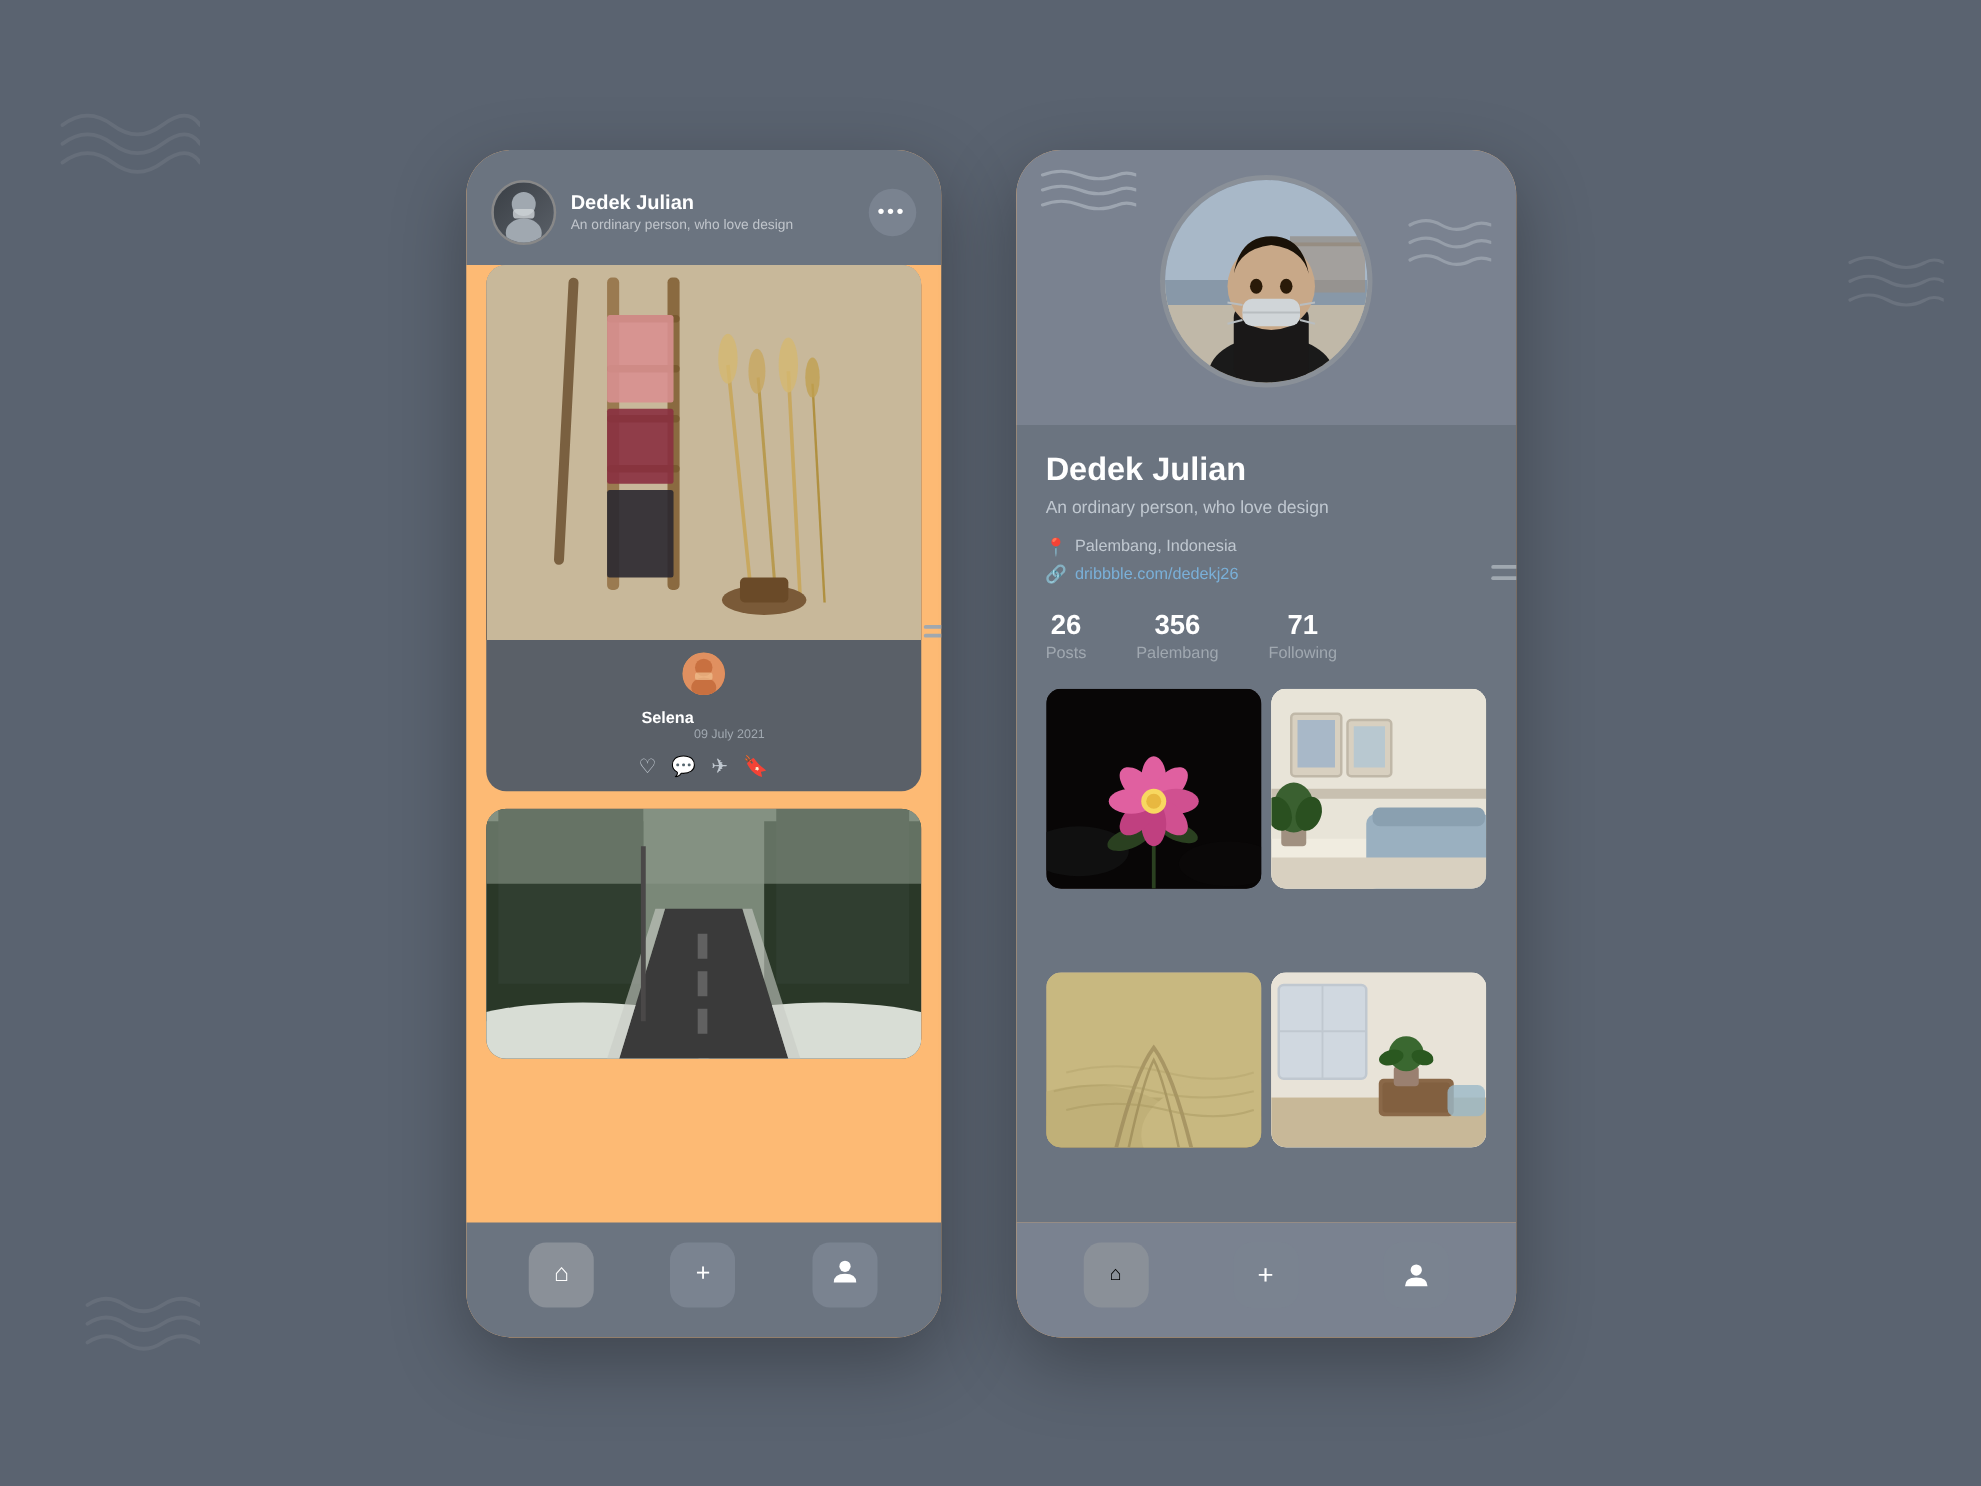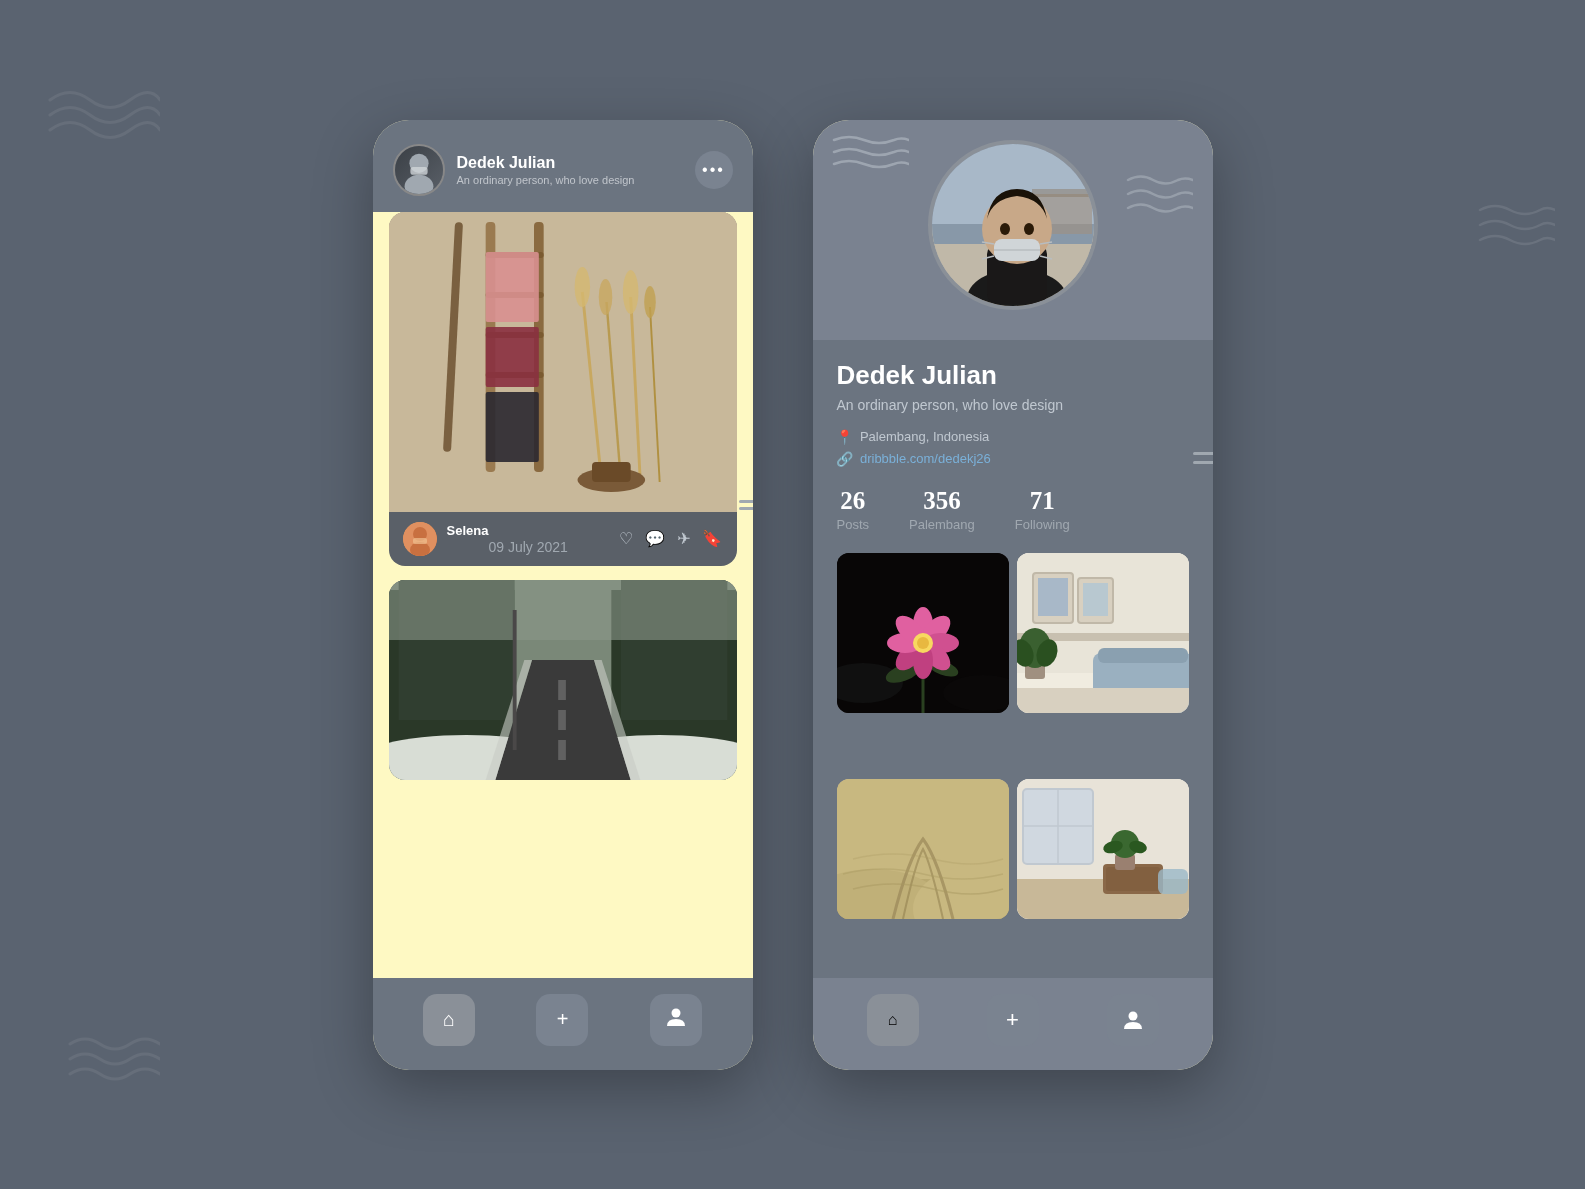--- a/index.html
+++ b/index.html
@@ -18,21 +18,21 @@
     .phones-container {
       display: flex;
       gap: 60px;
       align-items: center;
       position: relative;
       z-index: 2;
     }
 
     
     .phone-card {
-      background: #fef9c3;
+      background: #fdba74;
       border-radius: 36px;
       position: relative;
       overflow: hidden;
       box-shadow: 0 20px 60px rgba(0,0,0,0.3);
     }
 
     
     .left-phone {
       width: 380px;
       height: 950px;
@@ -165,20 +165,21 @@
           rgba(160,80,70,0.6) 50%,
           rgba(50,40,50,0.8) 75%,
           rgba(30,30,40,0.9) 100%);
     }
 
     .post-footer {
       display: flex;
       align-items: center;
       padding: 10px 14px;
       gap: 10px;
+      flex-direction: column;
     }
 
     .post-avatar-small {
       width: 34px;
       height: 34px;
       border-radius: 50%;
       background: linear-gradient(135deg, #e8a060 0%, #d07040 100%);
       flex-shrink: 0;
       overflow: hidden;
       display: flex;
@@ -190,21 +191,21 @@
       flex: 1;
     }
 
     .post-user-name {
       font-size: 13px;
       font-weight: 600;
       color: #ffffff;
     }
 
     .post-date {
-      font-size: 14px;
+      font-size: 10px;
       color: #a0a8b0;
       margin-top: 1px;
       margin-left: 42px;
     }
 
     .post-actions {
       display: flex;
       gap: 12px;
       align-items: center;
     }
@@ -322,25 +323,24 @@
       display: flex;
       gap: 40px;
       margin-bottom: 20px;
     }
 
     .rp-stat {
       text-align: center;
     }
 
     .rp-stat-num {
-      font-size: 25px;
+      font-size: 22px;
       font-weight: 700;
       color: #ffffff;
       display: block;
-      font-family: Liberation Serif, serif;
     }
 
     .rp-stat-label {
       font-size: 13px;
       color: #a0a8b0;
     }
 
     
     .rp-gallery {
       display: grid;

